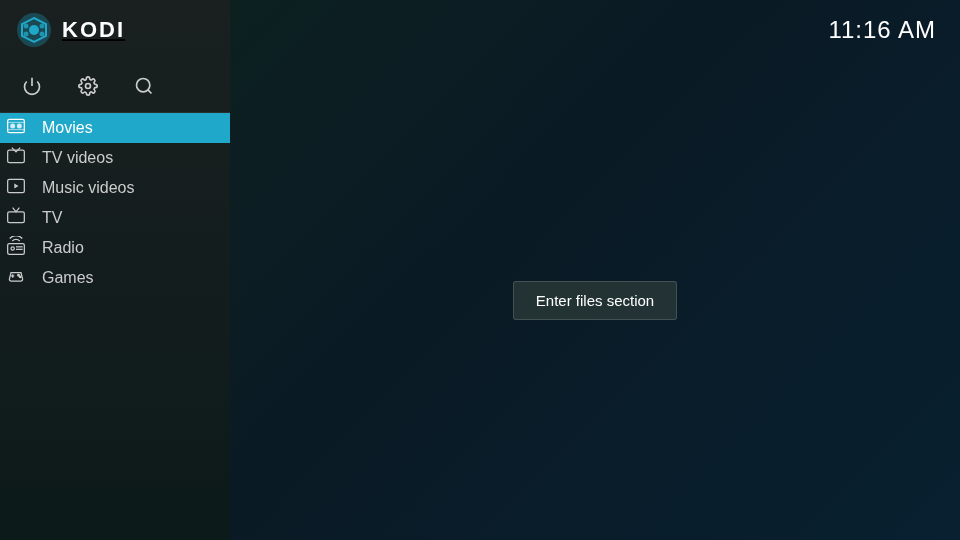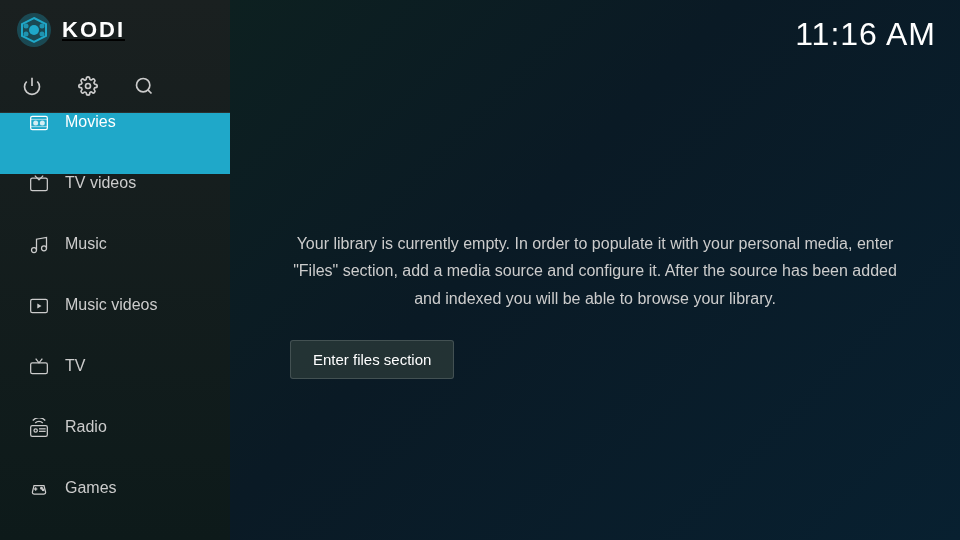--- a/index.html
+++ b/index.html
@@ -64,23 +64,23 @@
       justify-content: center;
     }
 
     .nav-items {
       flex: 1;
       overflow: hidden;
     }
 
     .nav-item {
       display: flex;
-      align-items: flex-start;
-      padding: 0 27px;
-      height: 61px;
+      align-items: center;
+      padding: 0 4px;
+      height: 30px;
       gap: 14px;
       cursor: pointer;
       color: #cccccc;
     }
 
     .nav-item.active {
       background: #1fa8c9;
       color: #ffffff;
     }
 
@@ -106,21 +106,21 @@
     }
 
     .top-bar {
       display: flex;
       justify-content: flex-end;
       padding: 16px 24px;
     }
 
     .clock {
       color: #ffffff;
-      font-size: 32px;
+      font-size: 24px;
       font-weight: 300;
       letter-spacing: 1px;
       margin-left: 9px;
     }
 
     .content-area {
       flex: 1;
       display: flex;
       align-items: center;
       justify-content: center;
@@ -213,30 +213,20 @@
     <div class="nav-item">
       <span class="nav-icon">
         <svg width="20" height="20" viewBox="0 0 24 24" fill="none" stroke="currentColor" stroke-width="1.5">
           <rect x="2" y="5" width="20" height="15" rx="2"></rect>
           <polyline points="17 2 12 7 7 2"></polyline>
         </svg>
       </span>
       <span class="nav-label">TV videos</span>
     </div>
 
-    <div class="nav-item">
-      <span class="nav-icon">
-        <svg width="20" height="20" viewBox="0 0 24 24" fill="none" stroke="currentColor" stroke-width="1.5">
-          <path d="M9 18V5l12-2v13"></path>
-          <circle cx="6" cy="18" r="3"></circle>
-          <circle cx="18" cy="16" r="3"></circle>
-        </svg>
-      </span>
-      <span class="nav-label">Music</span>
-    </div>
 
     <div class="nav-item">
       <span class="nav-icon">
         <svg width="20" height="20" viewBox="0 0 24 24" fill="none" stroke="currentColor" stroke-width="1.5">
           <rect x="2" y="4" width="20" height="16" rx="2"></rect>
           <polygon points="10,9 15,12 10,15" fill="currentColor" stroke="none"></polygon>
         </svg>
       </span>
       <span class="nav-label">Music videos</span>
     </div>
@@ -282,19 +272,18 @@
   </div>
 </nav>
 
 <main class="main-content">
   <div class="top-bar">
     <div class="clock">11:16 AM</div>
   </div>
 
   <div class="content-area">
     <div class="message-box">
-      <p class="message-text">Your library is currently empty. In order to populate it with your personal media, enter "Files" section, add a media source and configure it. After the source has been added and indexed you will be able to browse your library.</p>
       <div class="button-row">
         <button class="action-btn">Enter files section</button>
       </div>
     </div>
   </div>
 </main>
 
 </body></html>

